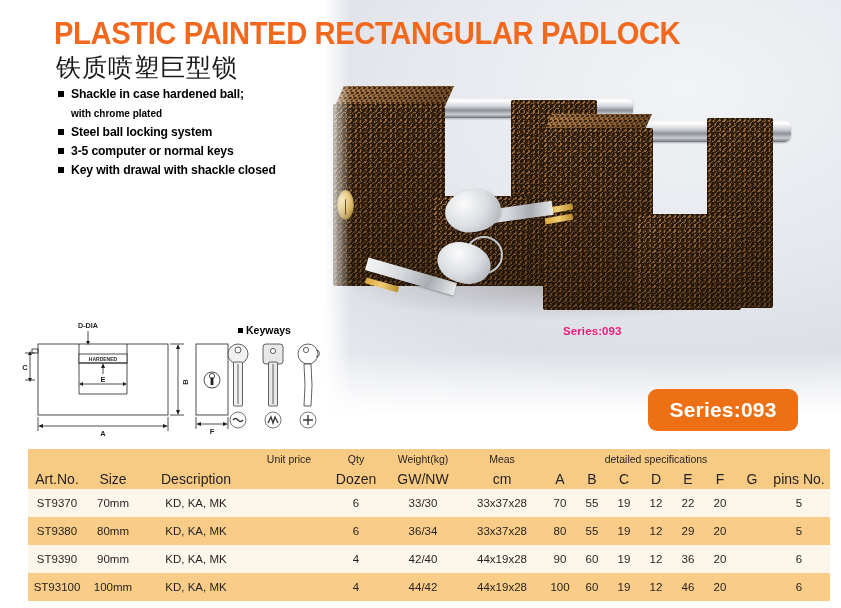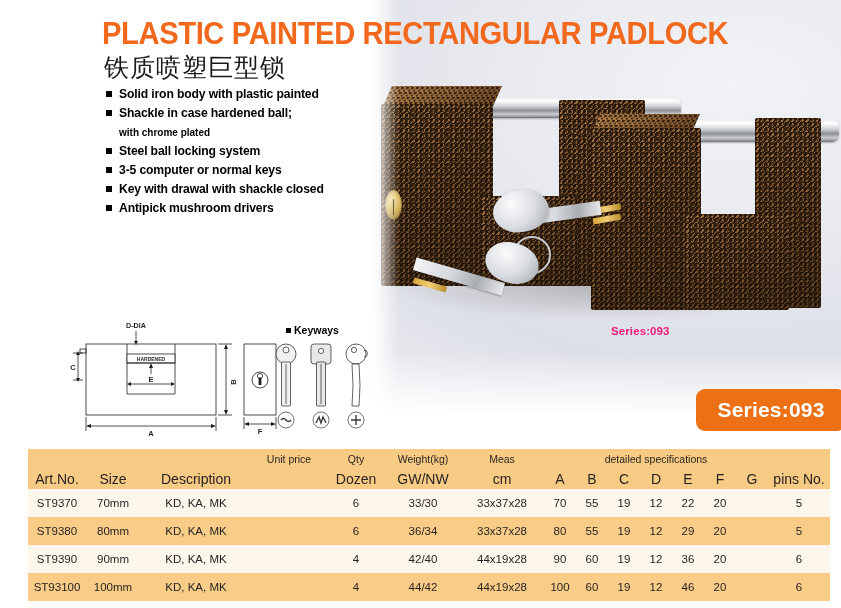--- a/index.html
+++ b/index.html
@@ -15,21 +15,20 @@
     font-family: "Liberation Sans", sans-serif;
     -webkit-font-smoothing: antialiased;
   }
 
   
   #top-region {
     position: absolute;
     left: 0; top: 0;
     width: 700px; height: 440px;
     background: #ffffff;
-    margin-left: 48px;
   }
 
   
   #photo-panel {
     position: absolute;
     left: 325px; top: 0;
     width: 516px; height: 440px;
     background:
       radial-gradient(120% 90% at 70% 20%, #f2f3f6 0%, #e6e8ee 45%, #dcdfe6 70%, #eceef2 100%);
   }
@@ -286,42 +285,34 @@
 
   <div id="photo-fade-left"></div>
   <div id="photo-fade-bottom"></div>
 
   <div id="title-en">PLASTIC PAINTED RECTANGULAR PADLOCK</div>
   <div id="title-cn">铁质喷塑巨型锁</div>
 
   <div id="features">
     <div class="feature-row">
       <span class="feature-bullet"></span>
-      <span class="feature-text">Solid iron body with plastic painted</span>
-    </div>
-    <div class="feature-row">
-      <span class="feature-bullet"></span>
       <span class="feature-text">Shackle in case hardened ball;</span>
     </div>
     <div class="feature-cont">with chrome plated</div>
     <div class="feature-row">
       <span class="feature-bullet"></span>
       <span class="feature-text">Steel ball locking system</span>
     </div>
     <div class="feature-row">
       <span class="feature-bullet"></span>
       <span class="feature-text">3-5 computer or normal keys</span>
     </div>
     <div class="feature-row">
       <span class="feature-bullet"></span>
       <span class="feature-text">Key with drawal with shackle closed</span>
-    </div>
-    <div class="feature-row">
-      <span class="feature-bullet"></span>
-      <span class="feature-text">Antipick mushroom drivers</span>
     </div>
   </div>
 
   <div id="series-photo-label">Series:093</div>
 
   <div id="series-badge">
     <span id="series-badge-text">Series:093</span>
   </div>
 
   <svg id="tech-drawing" viewBox="0 0 310 128">

